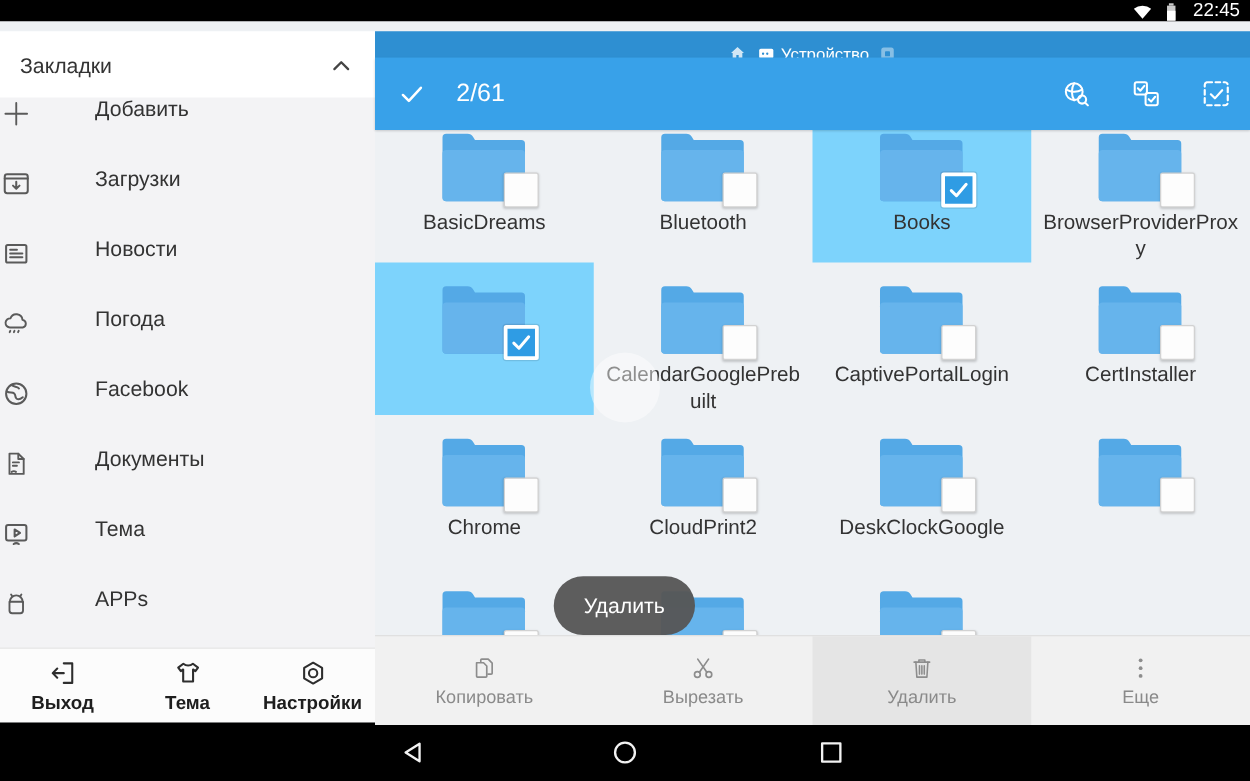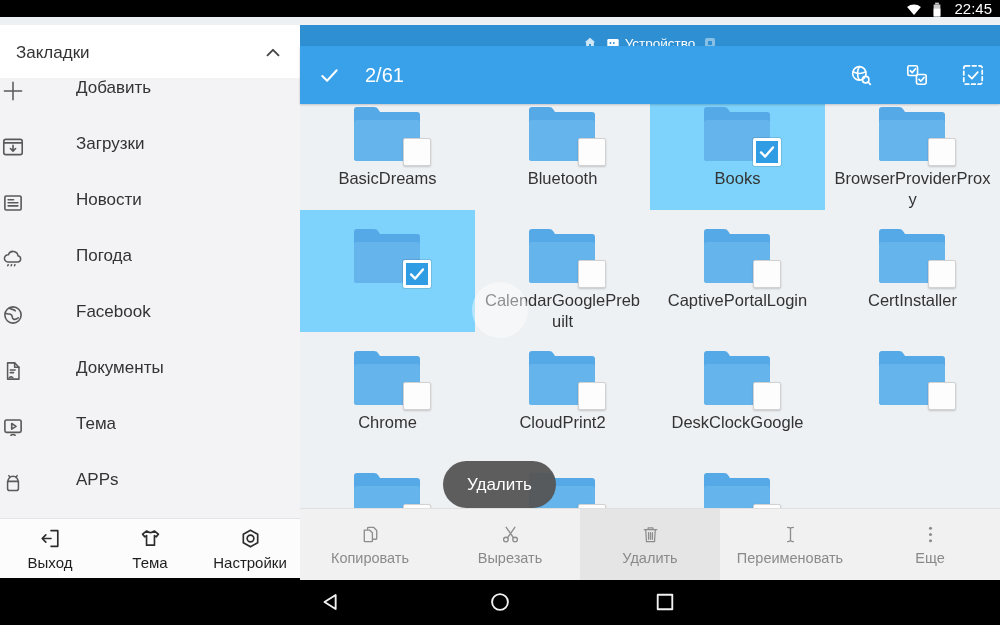--- a/index.html
+++ b/index.html
@@ -16,21 +16,21 @@
   .sidebar-header{position:absolute;left:0;top:25px;width:300px;height:56px;background:#fff;
                   display:flex;align-items:center;justify-content:space-between;
                   padding:0 16px;box-sizing:border-box;border-bottom:1px solid #e2e2e2;}
   .sidebar-header .title{font-size:17px;color:#333;}
   .sidebar-header .chev{width:22px;height:22px;color:#444;}
   .sidebar-items{position:absolute;left:0;top:78px;width:300px;height:440px;background:#f3f3f5;overflow:hidden;}
   .side-item{height:56px;display:flex;align-items:flex-start;cursor:default;gap:24px;}
   .side-item .icn{width:26px;height:26px;color:#5a5a5a;flex:0 0 26px;display:inline-flex;}
   .side-item .lbl{font-size:17px;color:#333;margin-left:26px;}
   .sidebar-footer{position:absolute;left:0;top:518px;width:300px;height:60px;background:#fcfcfc;
-                  border-top:1px solid #e4e4e4;display:flex;box-sizing:border-box;}
+                  border-top:1px solid #e4e4e4;display:flex;box-sizing:border-box;font-weight:bold;}
   .foot-item{flex:1;display:flex;flex-direction:column;align-items:center;justify-content:center;gap:3px;}
   .foot-item .icn{width:25px;height:25px;color:#2e2e2e;display:inline-flex;}
   .foot-item .lbl{font-size:15px;color:#1e1e1e;}
 
   
   .tab-bar{position:absolute;left:300px;top:25px;width:700px;height:36px;background:#2e8fd2;
            display:flex;align-items:center;justify-content:center;gap:7px;}
   .tab-bar .ticon{width:16px;height:16px;display:inline-flex;color:rgba(255,255,255,.78);}
   .tab-bar .dev{display:flex;align-items:center;gap:4px;}
   .tab-bar .dev .ticon{color:#fff;}
@@ -422,28 +422,20 @@
           <svg viewBox="0 0 24 24" fill="none" stroke="currentColor" stroke-width="1.3" stroke-linecap="round" stroke-linejoin="round">
             <path d="M5.5 7h13M9.5 7V5.2h5V7"></path>
             <path d="m7 7 .8 12.5h8.4L17 7"></path>
             <path d="M10 10v7M12 10v7M14 10v7"></path>
           </svg>
         </span>
         <span class="lbl">Удалить</span>
       </div>
       <div class="action-item">
         <span class="icn">
-          <svg viewBox="0 0 24 24" fill="none" stroke="currentColor" stroke-width="1.4" stroke-linecap="round" stroke-linejoin="round">
-            <path d="M9 4.5c1.8 0 3 .9 3 .9s1.2-.9 3-.9M9 19.5c1.8 0 3-.9 3-.9s1.2.9 3 .9M12 5.4v13.2"></path>
-          </svg>
-        </span>
-        <span class="lbl">Переименовать</span>
-      </div>
-      <div class="action-item">
-        <span class="icn">
           <svg viewBox="0 0 24 24">
             <g fill="currentColor">
               <circle cx="12" cy="5.5" r="1.6"></circle>
               <circle cx="12" cy="12" r="1.6"></circle>
               <circle cx="12" cy="18.5" r="1.6"></circle>
             </g>
           </svg>
         </span>
         <span class="lbl">Еще</span>
       </div>

